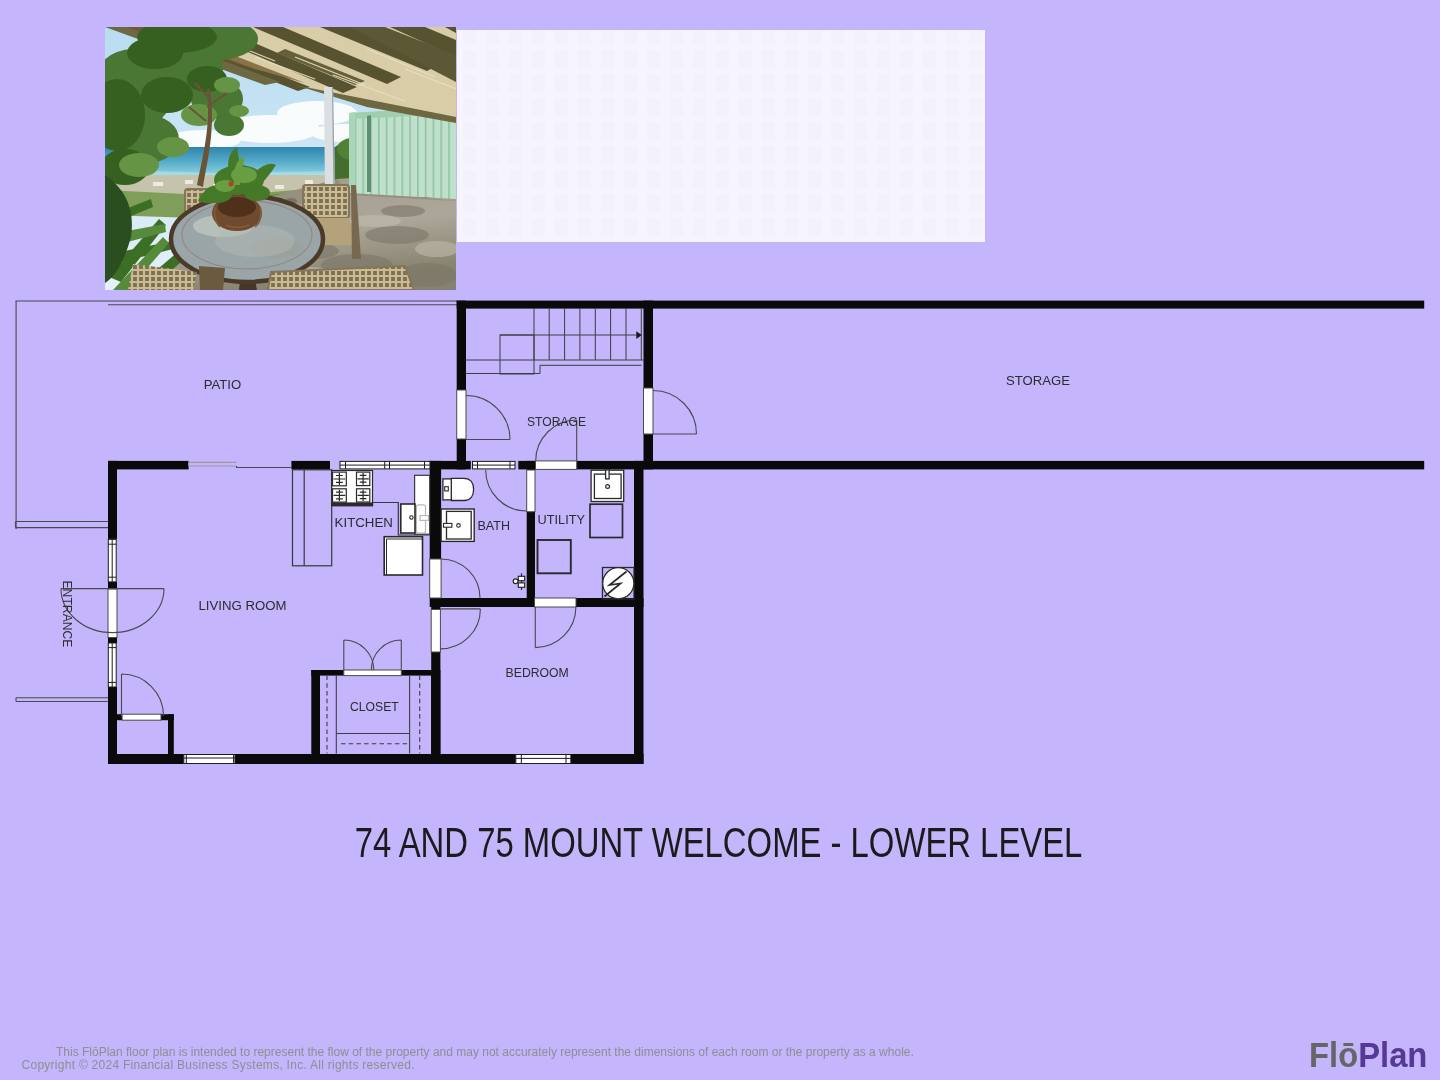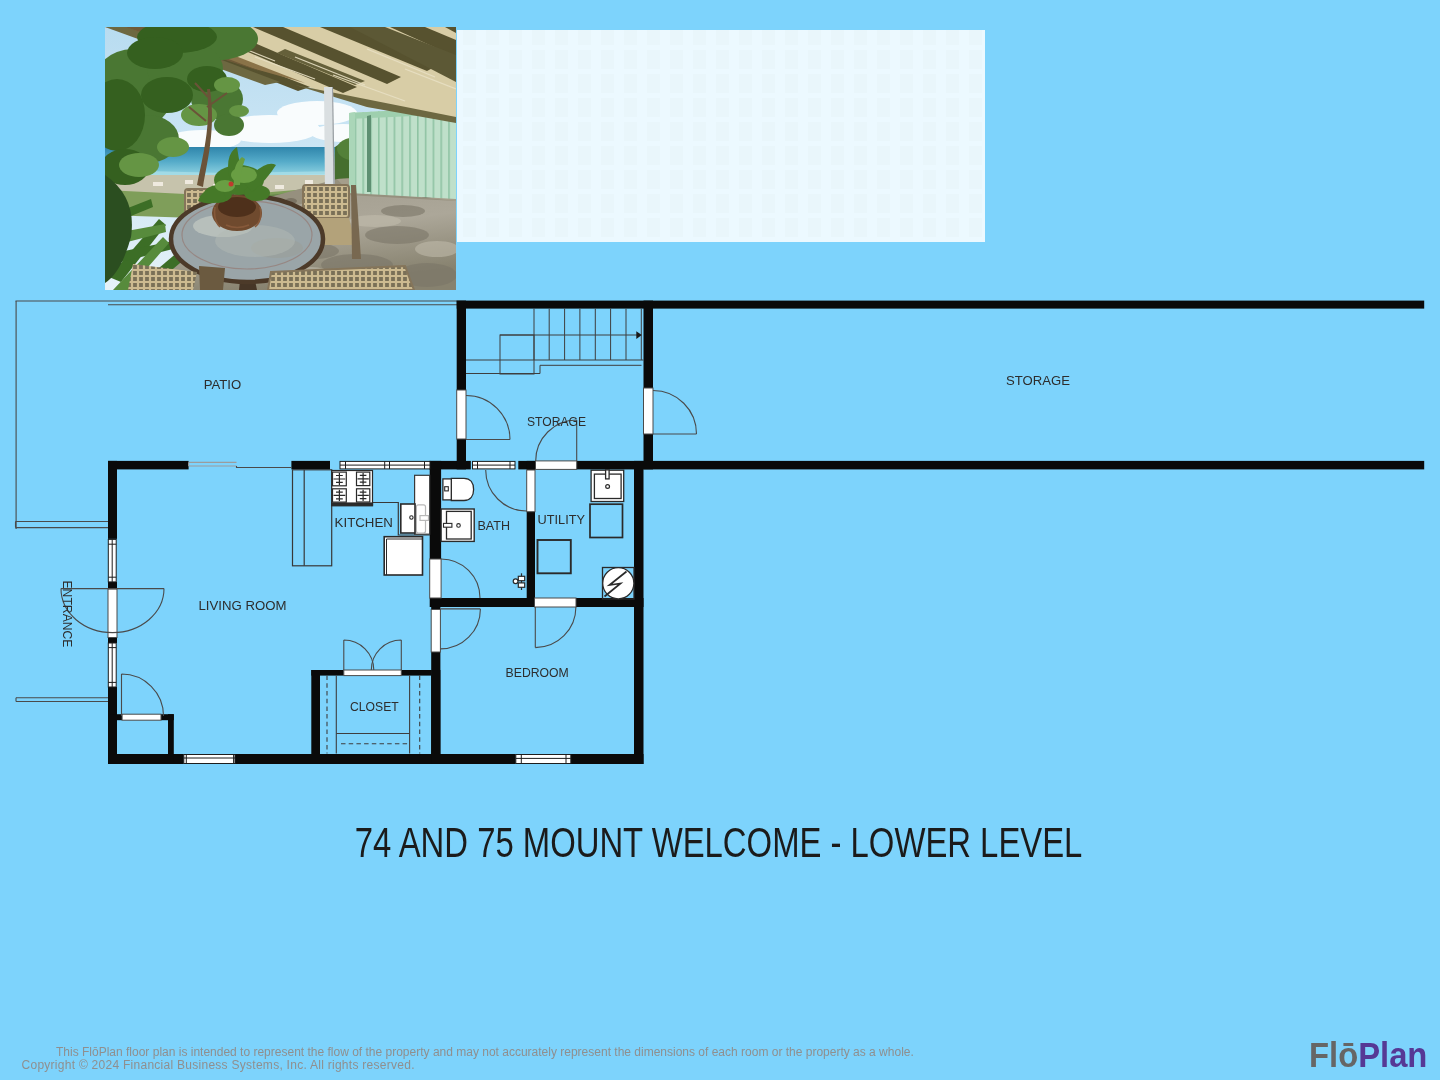--- a/index.html
+++ b/index.html
@@ -1,16 +1,16 @@
 <!DOCTYPE html>
 <html><head>
 <meta charset="utf-8">
 <style>
   html,body{margin:0;padding:0;background:#ffffff;}
-  #page{position:relative;width:1440px;height:1080px;background:#7dd3fc;overflow:hidden;
+  #page{position:relative;width:1440px;height:1080px;background:#c4b5fd;overflow:hidden;
         font-family:"Liberation Sans", sans-serif;}
   svg{position:absolute;left:0;top:0;transform:translateZ(0);will-change:transform;}
 </style>
 </head>
 <body>
 <div id="page">
 <svg width="1440" height="1080" viewBox="0 0 1440 1080">
   <defs>
     <clipPath id="photoclip">
           <rect x="0" y="0" width="351" height="263"></rect>

